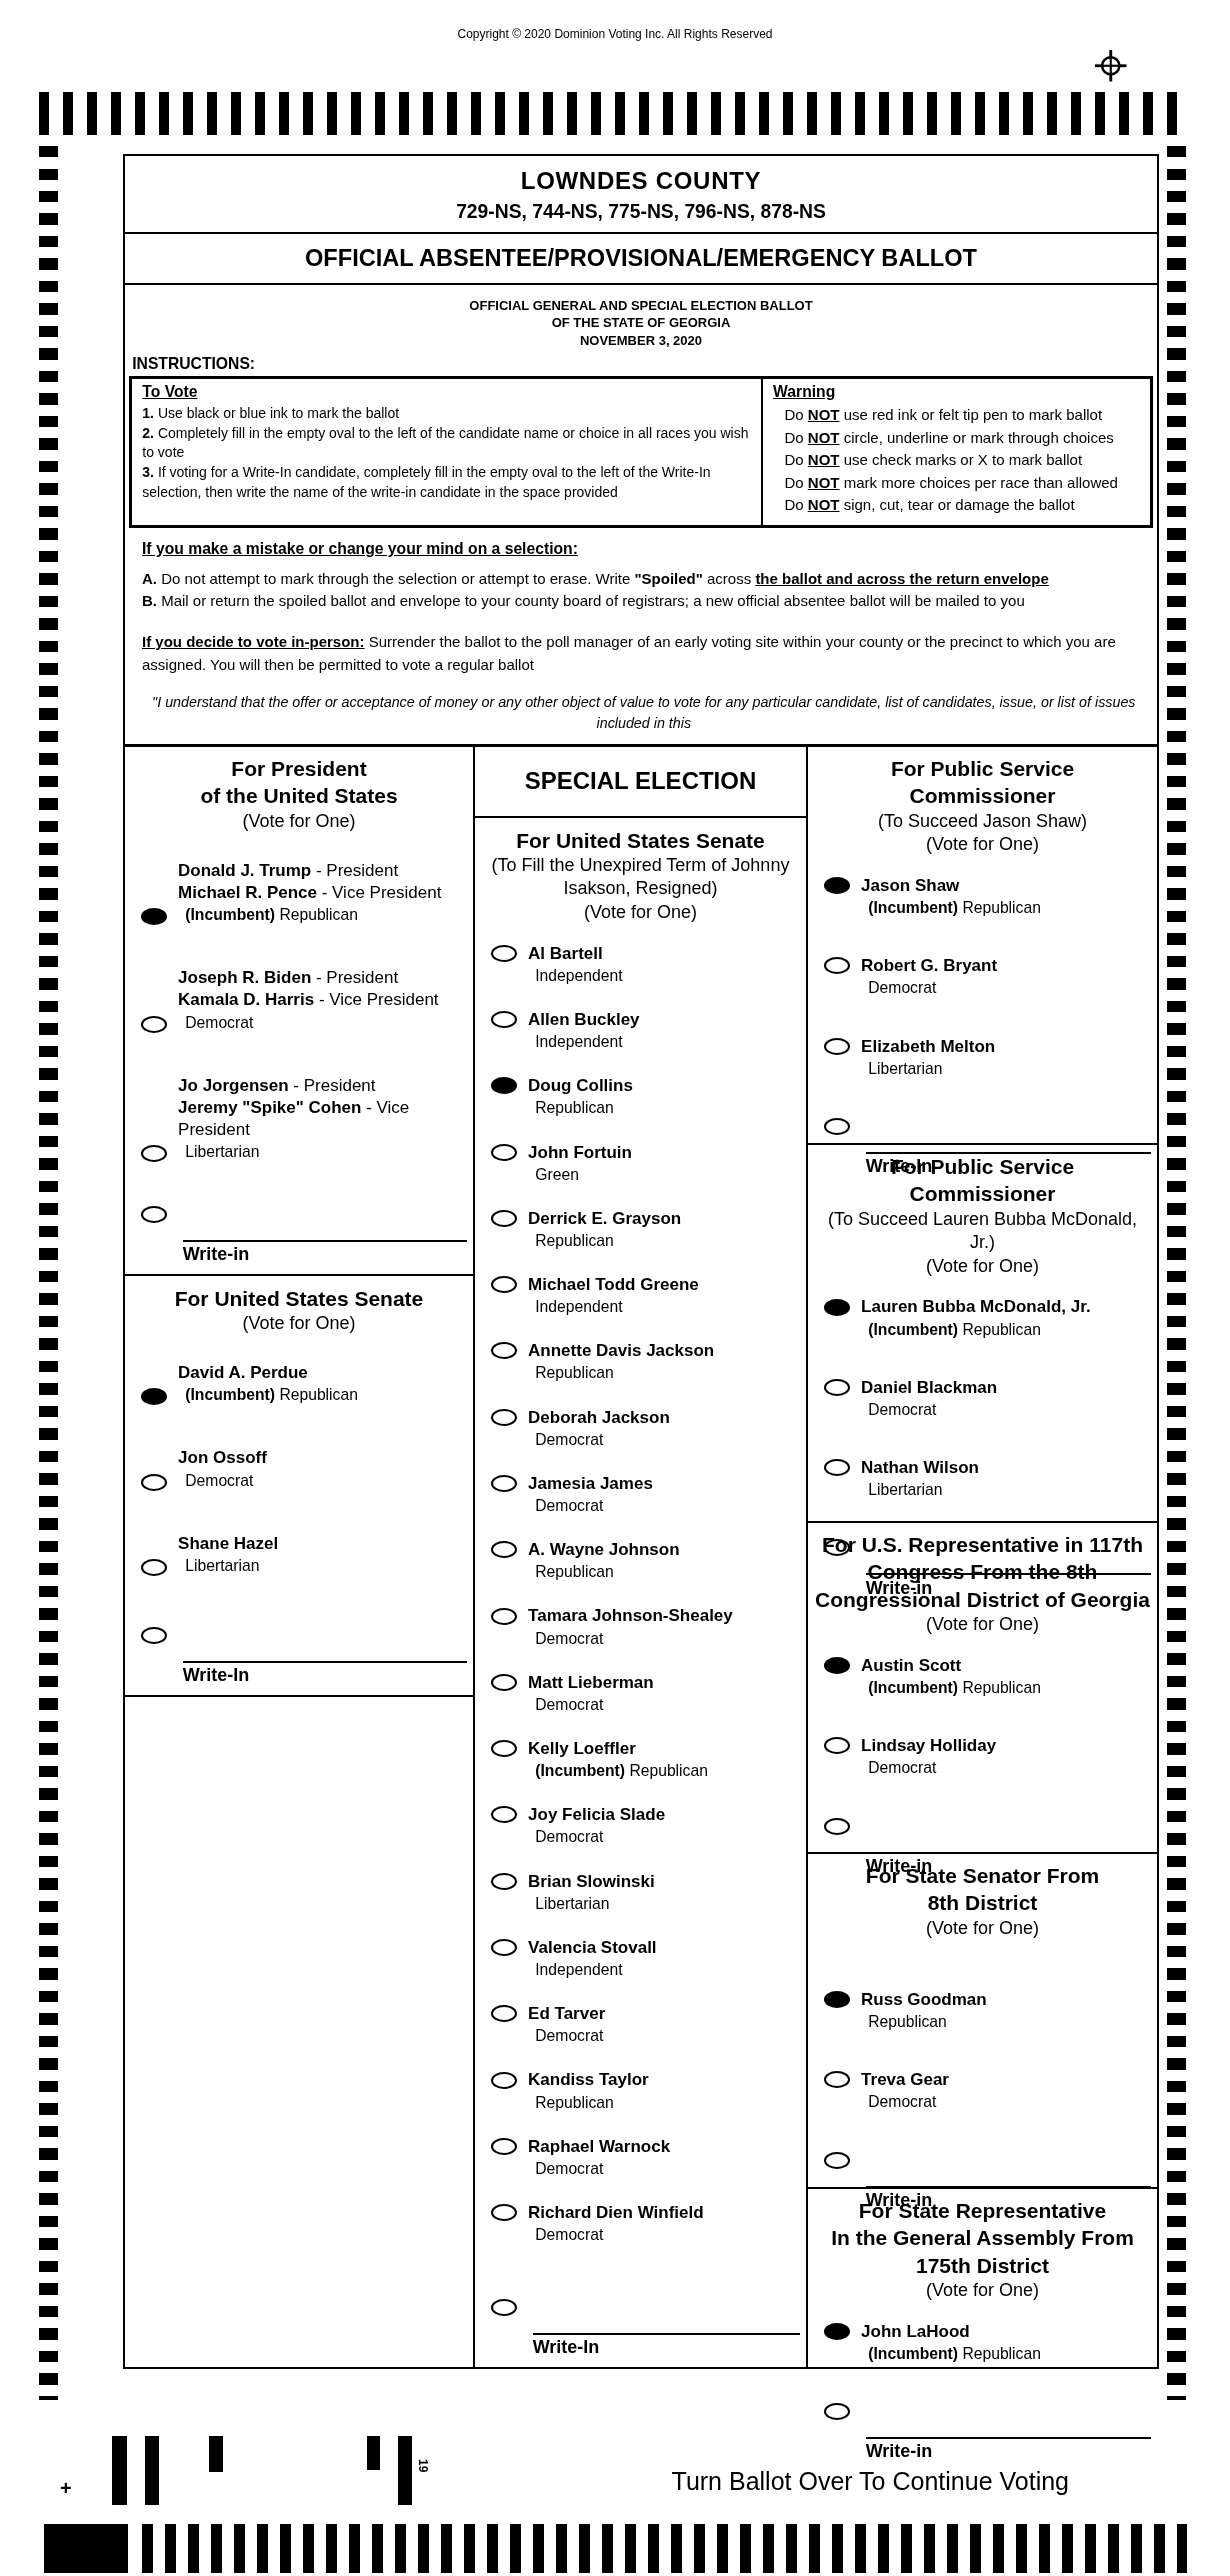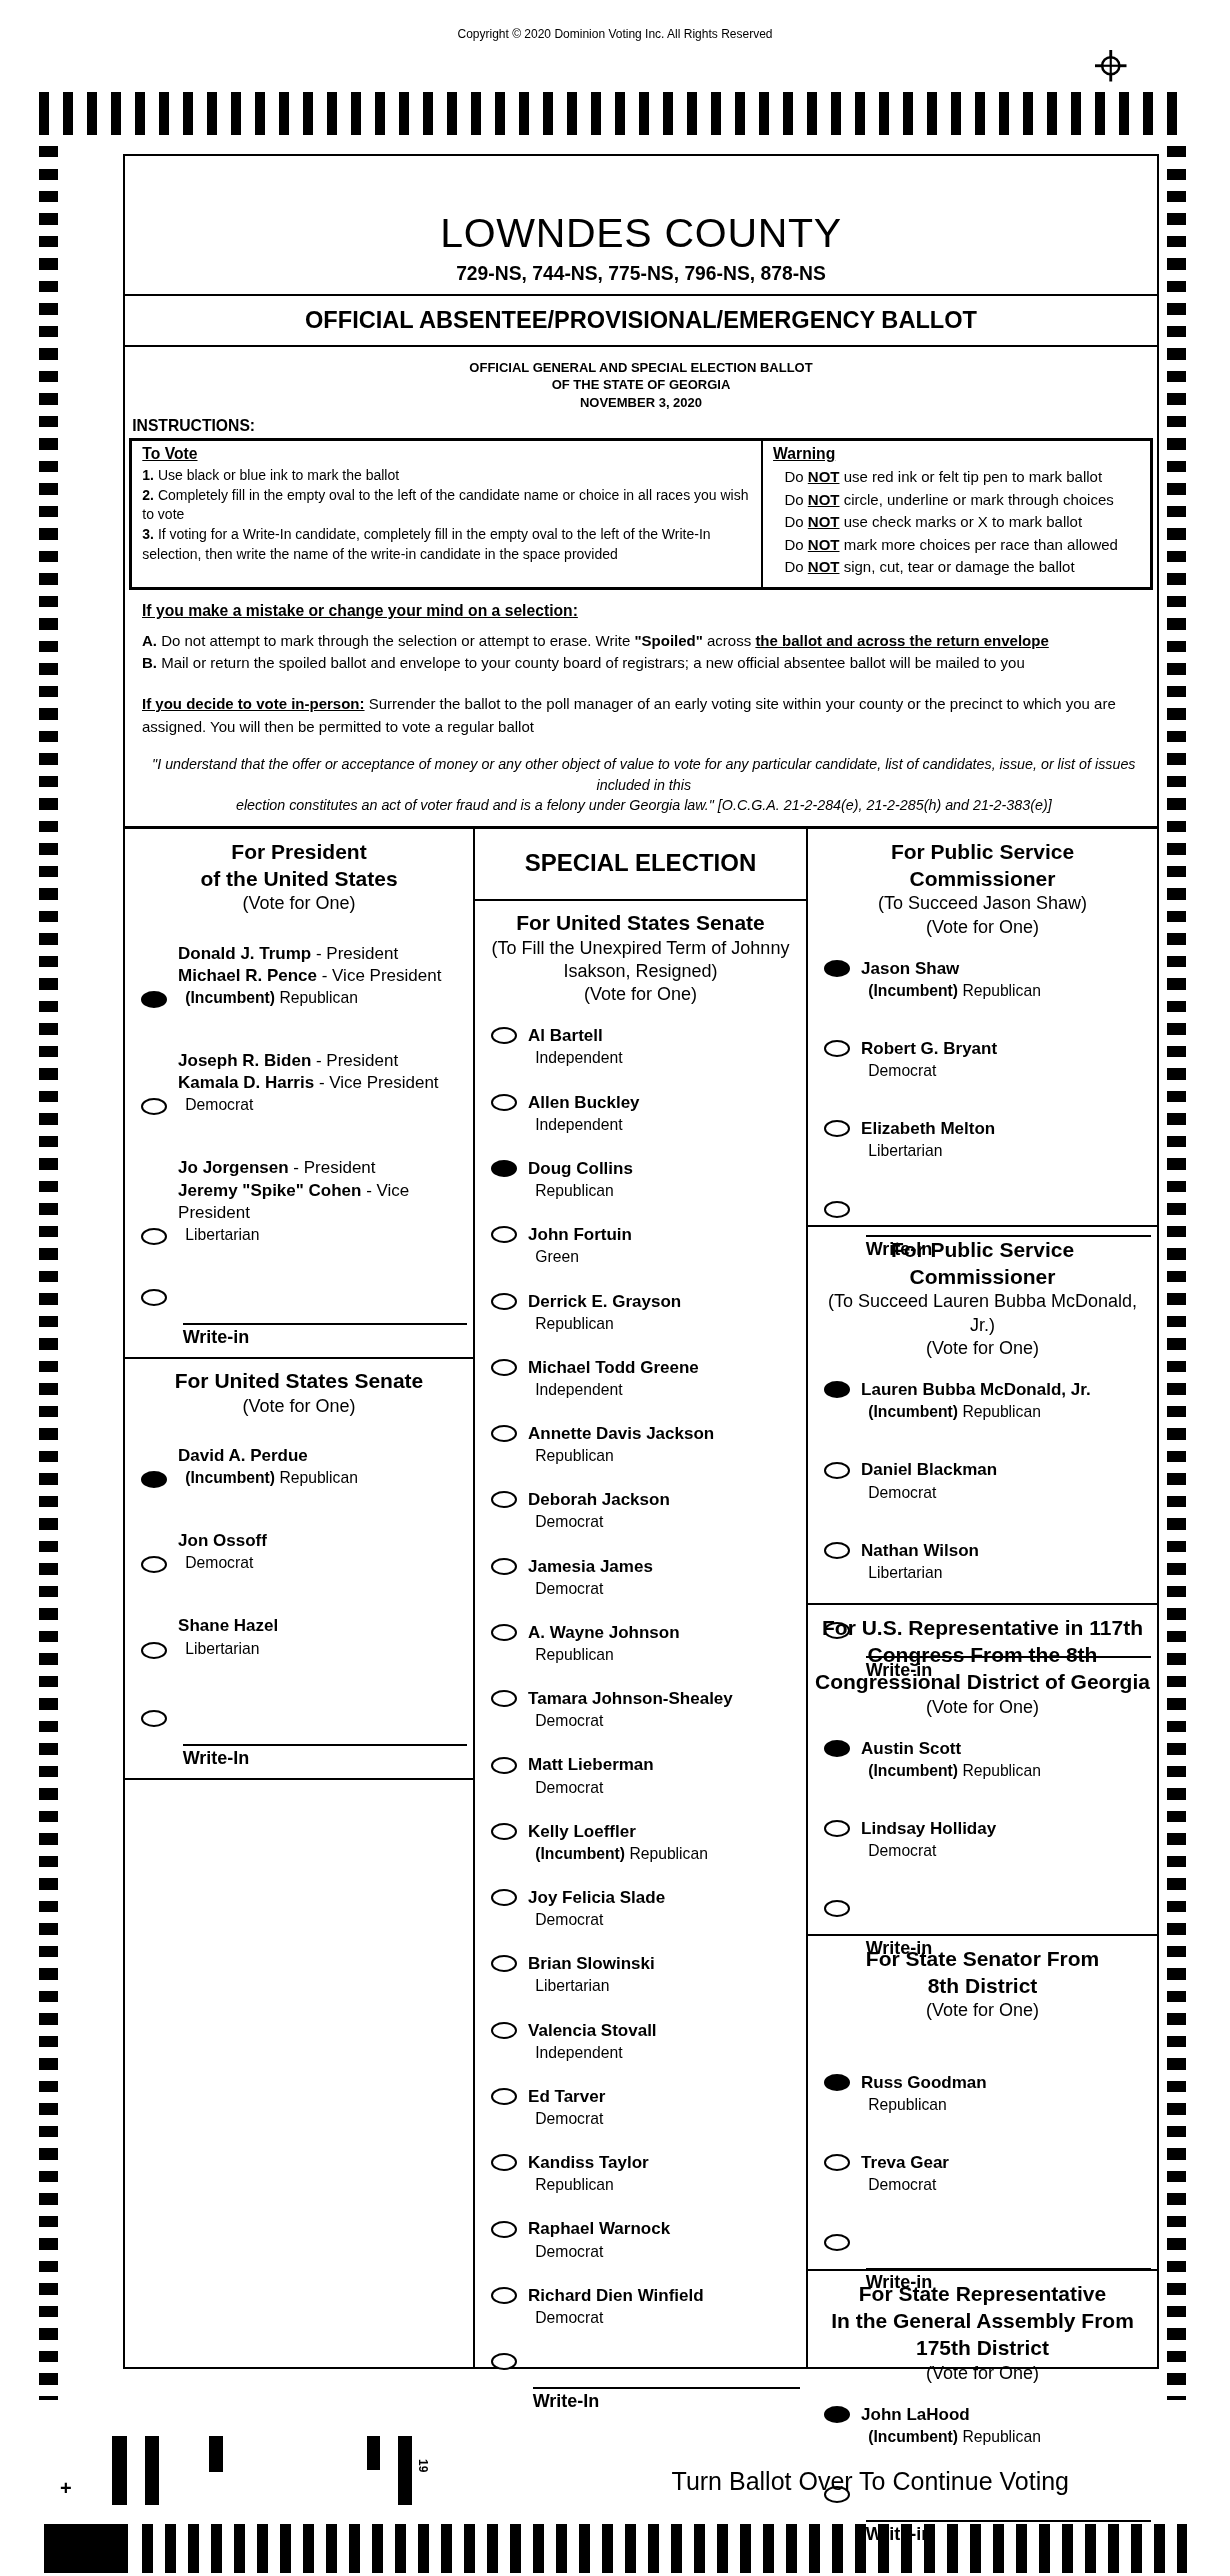--- a/index.html
+++ b/index.html
@@ -27,21 +27,21 @@
   .b5{left:398px;top:2436px;width:13.6px;height:69px;}
   .plus-mark{position:absolute;left:60px;top:2477px;font-size:20px;font-weight:bold;}
   .page-num{position:absolute;left:416px;top:2459px;font-size:12px;font-weight:bold;writing-mode:vertical-rl;}
   .turn-text{position:absolute;right:161px;top:2467px;font-size:25px;font-weight:normal;}
 
   
   .main-box{position:absolute;left:123px;top:154px;width:1036px;height:2215px;
     border:2.1px solid #000;box-sizing:border-box;display:flex;flex-direction:column;}
 
   .county-box{border-bottom:2.1px solid #000;text-align:center;padding:11.4px 0 8.6px;}
-  .county-name{font-size:41px;font-weight:normal;letter-spacing:0.7px;margin-top:43px;}
+  .county-name{font-size:24px;font-weight:bold;letter-spacing:0.7px;}
   .precincts{font-size:19.3px;font-weight:bold;margin-top:5.7px;}
   .type-box{border-bottom:2.1px solid #000;text-align:center;padding:11.4px 0;}
   .type-title{font-size:23.6px;font-weight:bold;}
   .election-title{text-align:center;padding:11.4px 0 1.4px;}
   .election-title .t-line{font-size:13px;font-weight:bold;line-height:1.35;}
   .instructions-label{font-size:15.7px;font-weight:bold;text-align:left;padding:4.3px 0 2.9px 7.2px;}
 
   .instructions-box{margin:0 4.3px;border:3.6px solid #000;display:flex;}
   .cell{padding:4.3px 8.6px 8.6px 10px;box-sizing:border-box;}
   .cell-tovote{flex:0 0 62%;border-right:2.1px solid #000;}
@@ -178,21 +178,20 @@
     </div>
 
     <div class="mistake">
       <div class="mistake-heading">If you make a mistake or change your mind on a selection:</div>
       <div class="m-line"><span class="lbl">A.</span><span> Do not attempt to mark through the selection or attempt to erase.  Write </span><span class="spoiled">"Spoiled"</span><span> across </span><span class="uphrase">the ballot and across the return envelope</span></div>
       <div class="m-line"><span class="lbl">B.</span><span> Mail or return the spoiled ballot and envelope to your county board of registrars; a new official absentee ballot will be mailed to you</span></div>
       <div class="inperson"><span class="ih">If you decide to vote in-person:</span><span>  Surrender the ballot to the poll manager of an early voting site within your county or the precinct to which you are assigned.  You will then be permitted to vote a regular ballot</span></div>
       <div class="legal">
 
       <div>"I understand that the offer or acceptance of money or any other object of value to vote for any particular candidate, list of candidates, issue, or list of issues included in this</div>
-          <div>election constitutes an act of voter fraud and is a felony under Georgia law." [O.C.G.A. 21-2-284(e), 21-2-285(h) and 21-2-383(e)]</div>
         </div>
     </div>
 
     <div class="races">
 
       <div class="col col1">
         <div class="race-list">
           
         
             <div class="race">

